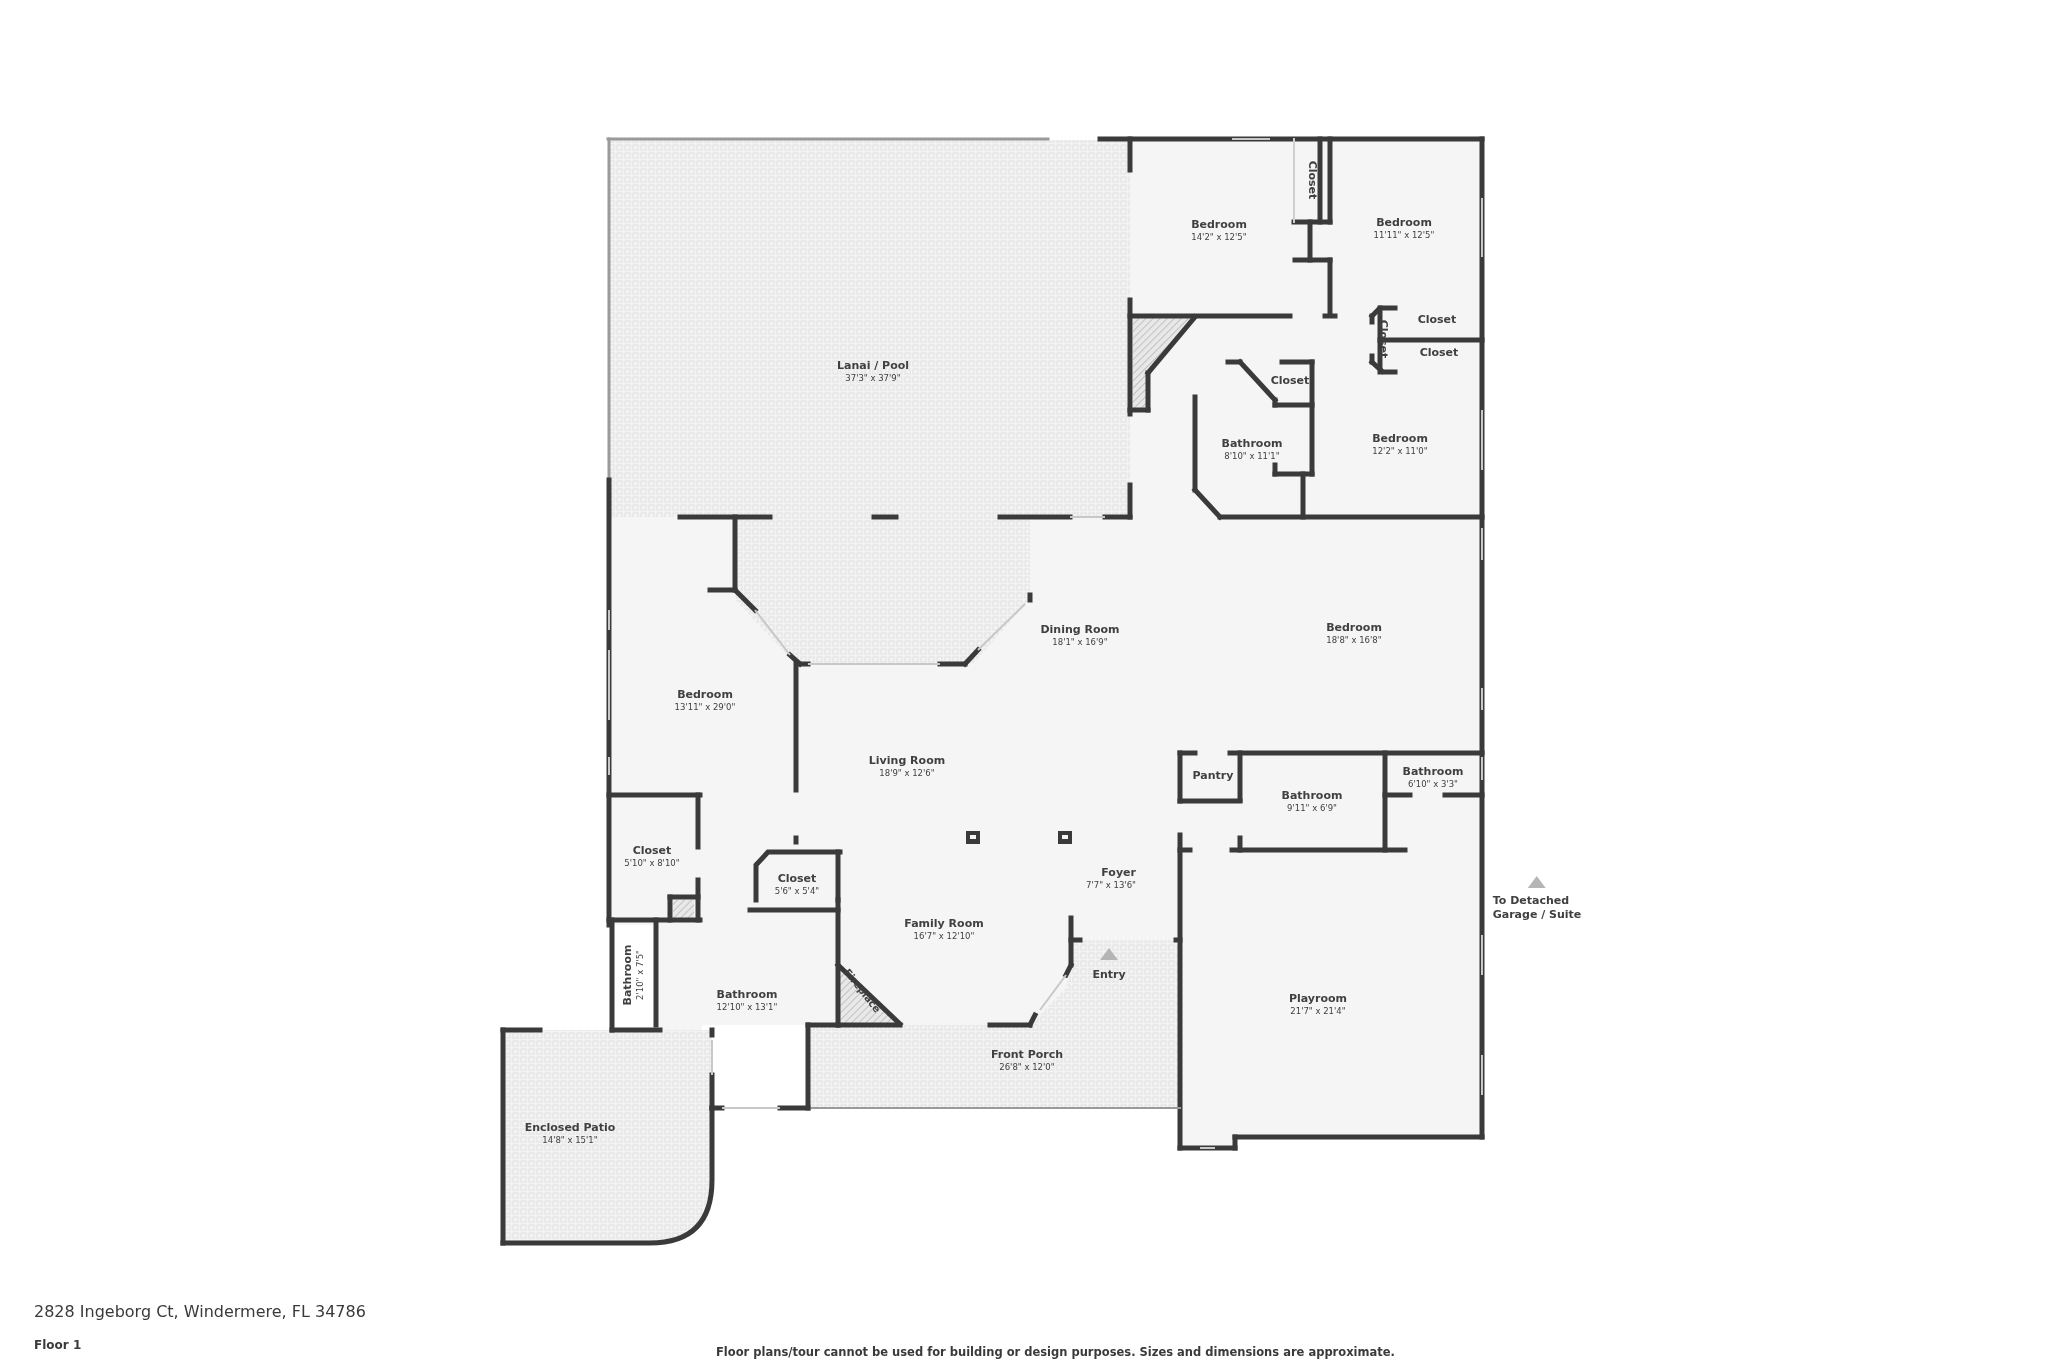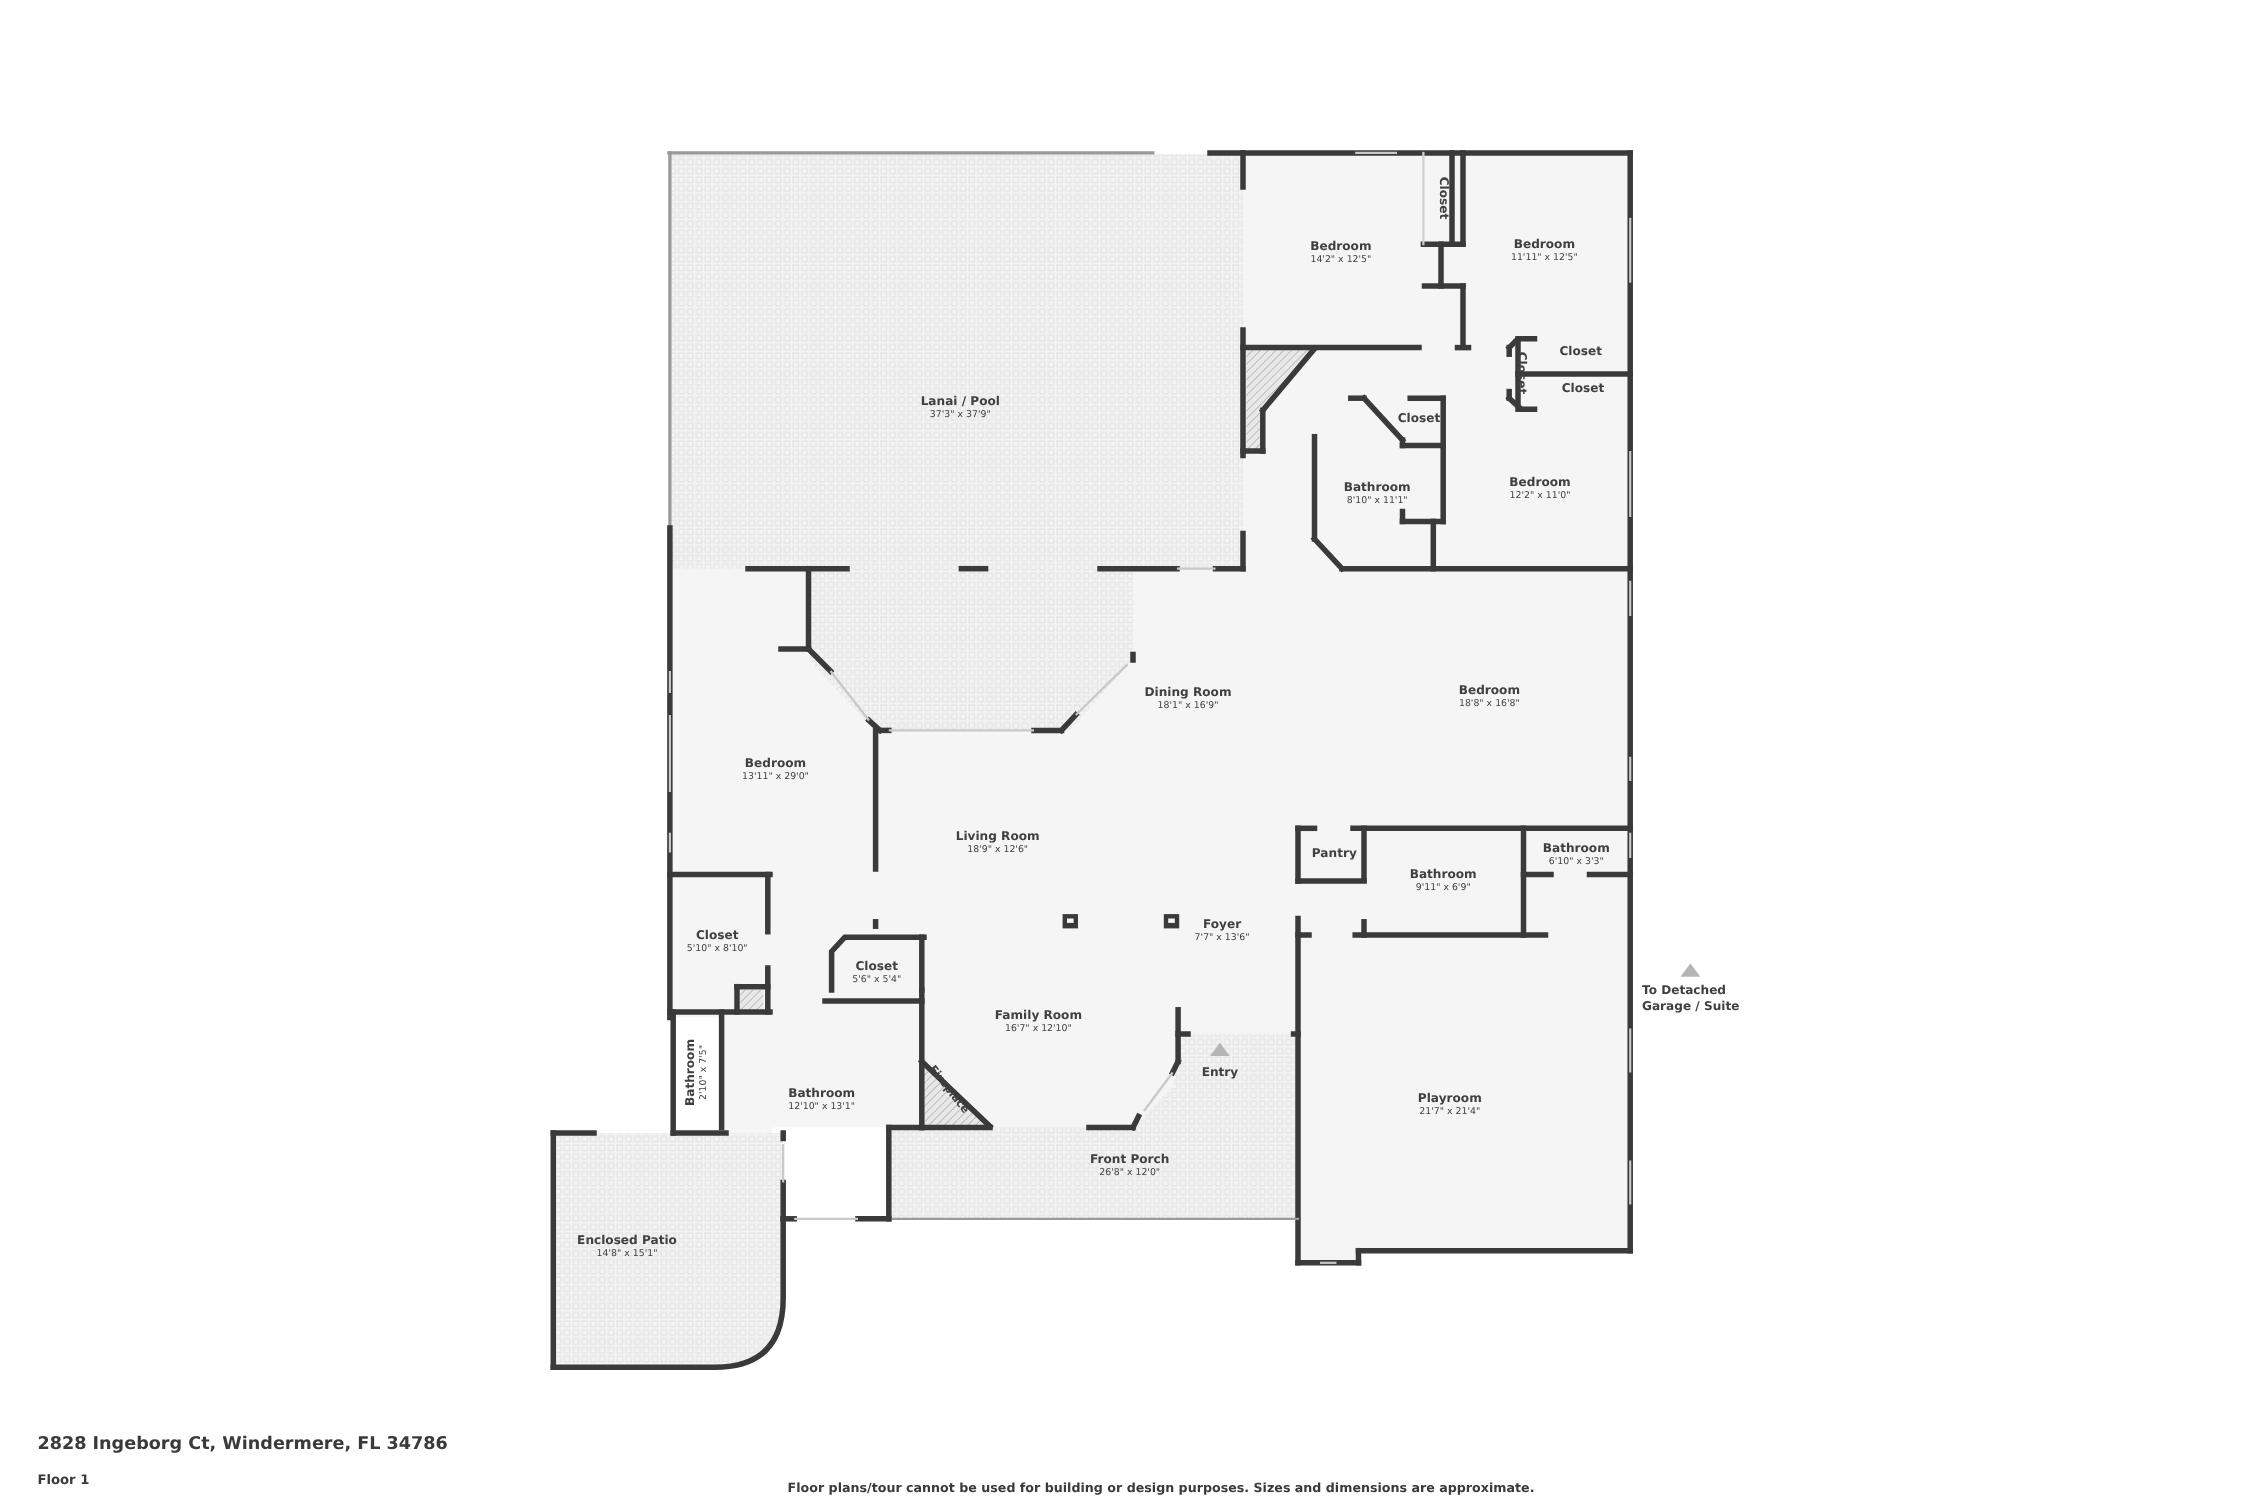--- a/index.html
+++ b/index.html
@@ -4,21 +4,21 @@
 <style>
   html, body { margin:0; padding:0; background:#ffffff; }
   body { width:2048px; height:1365px; position:relative; overflow:hidden; font-family:"DejaVu Sans", sans-serif; color:#3a3a3a; }
   #plan { position:absolute; left:0; top:0; width:2048px; height:1365px; }
   .room-label { position:absolute; transform:translate(-50%,-50%); text-align:center; white-space:nowrap; pointer-events:none; }
   .room-label .name { font-size:11px; font-weight:bold; color:#404040; display:block; line-height:14px; }
   .room-label .dim { font-size:8.5px; color:#404040; display:block; line-height:11px; }
   .room-label.rot { transform:translate(-50%,-50%) rotate(90deg); }
   .room-label.rot-neg { transform:translate(-50%,-50%) rotate(-90deg); }
   .room-label.rot-fp { transform:translate(-50%,-50%) rotate(52deg); }
-  .footer-address { position:absolute; left:34px; top:1302px; font-size:16px; font-weight:bold; color:#3a3a3a; }
+  .footer-address { position:absolute; left:34px; top:1302px; font-size:16px; font-weight:normal; color:#3a3a3a; }
   .footer-floor { position:absolute; left:34px; top:1338px; font-size:12px; font-weight:bold; color:#3a3a3a; }
   .footer-disclaimer { position:absolute; left:716px; top:1345px; font-size:11.5px; font-weight:bold; color:#3a3a3a; }
   .note-detached { position:absolute; left:1537px; top:876px; transform:translateX(-50%); text-align:left; font-size:11px; font-weight:bold; color:#404040; line-height:14px; }
   .note-detached .tri { width:0; height:0; border-left:9px solid transparent; border-right:9px solid transparent; border-bottom:12px solid #b5b5b5; margin:0 auto 6px auto; }
   .entry-tri { position:absolute; width:0; height:0; border-left:9px solid transparent; border-right:9px solid transparent; border-bottom:12px solid #b5b5b5; }
 </style>
 </head>
 <body>
 
 <svg id="plan" viewBox="0 0 2048 1365" xmlns="http://www.w3.org/2000/svg">
@@ -269,21 +269,21 @@
   <span class="dim">6'10" x 3'3"</span>
 </div>
 <div class="room-label" style="left:652px;top:856px;">
   <span class="name">Closet</span>
   <span class="dim">5'10" x 8'10"</span>
 </div>
 <div class="room-label" style="left:797px;top:884px;">
   <span class="name">Closet</span>
   <span class="dim">5'6" x 5'4"</span>
 </div>
-<div class="room-label" style="left:1111px;top:846px;">
+<div class="room-label" style="left:1111px;top:878px;text-align:right;">
   <span class="name">Foyer</span>
   <span class="dim">7'7" x 13'6"</span>
 </div>
 <div class="room-label" style="left:944px;top:929px;">
   <span class="name">Family Room</span>
   <span class="dim">16'7" x 12'10"</span>
 </div>
 <div class="entry-tri" style="left:1100px;top:948px;"></div>
 <div class="room-label" style="left:1109px;top:975px;">
   <span class="name">Entry</span>

